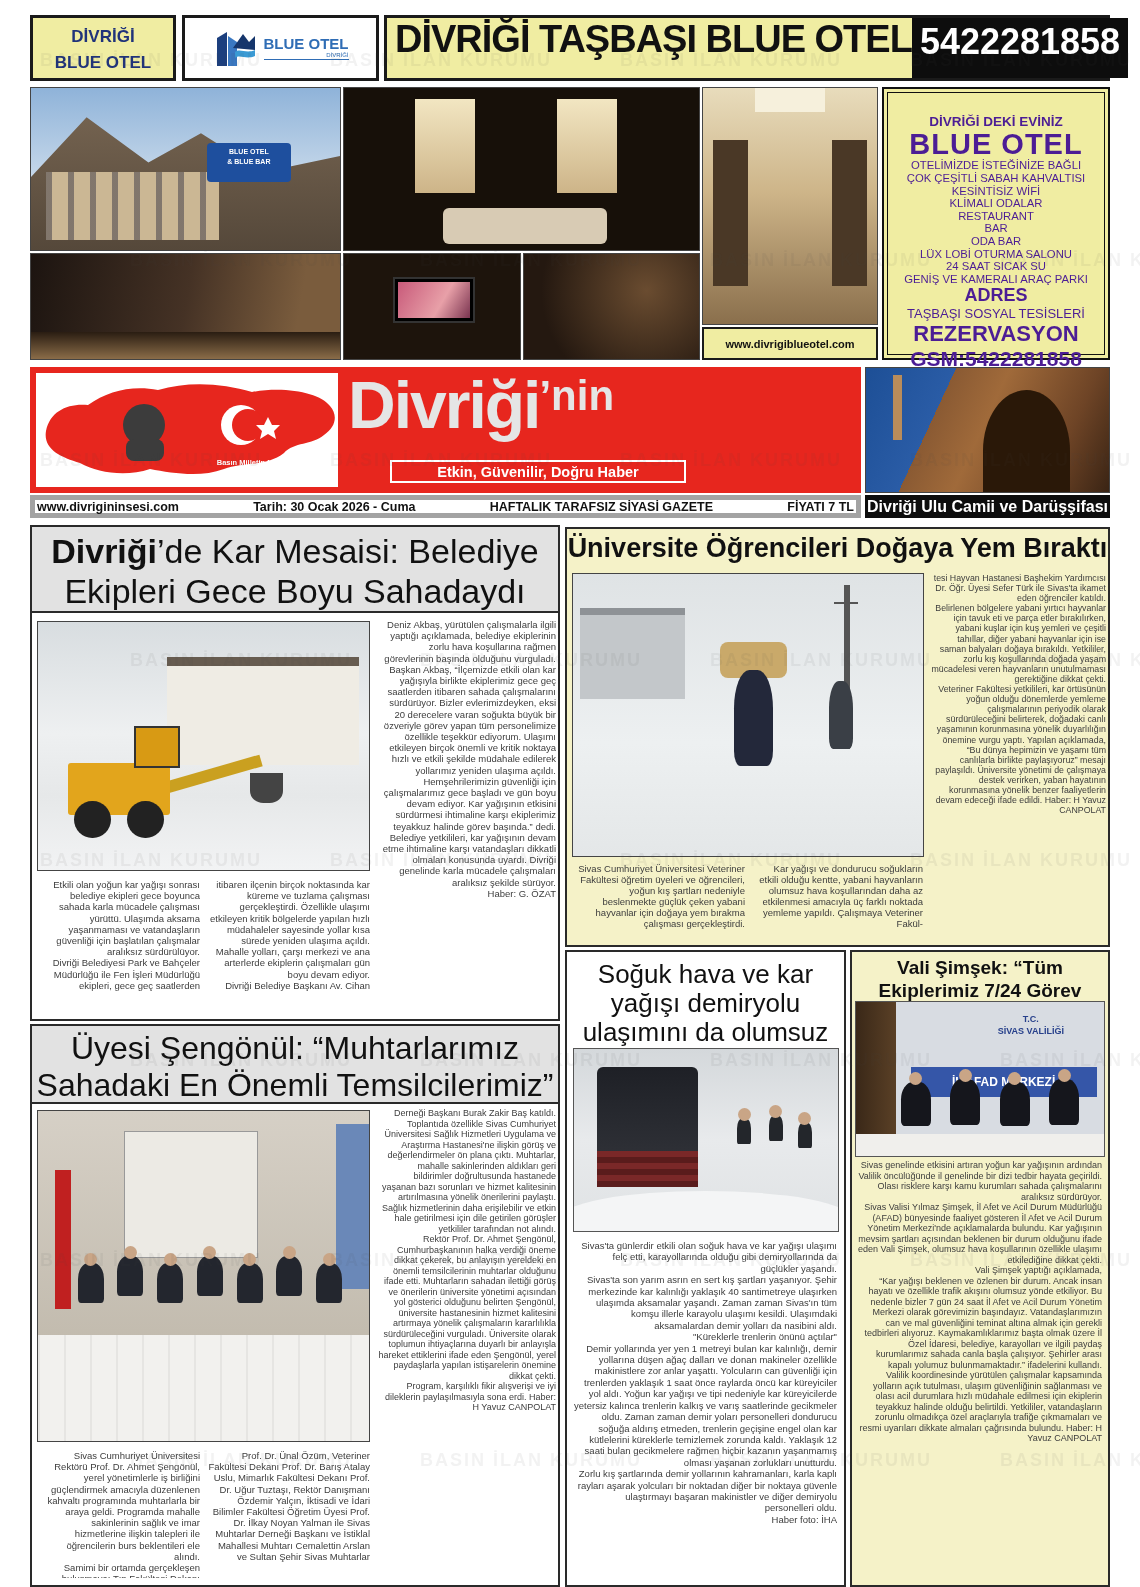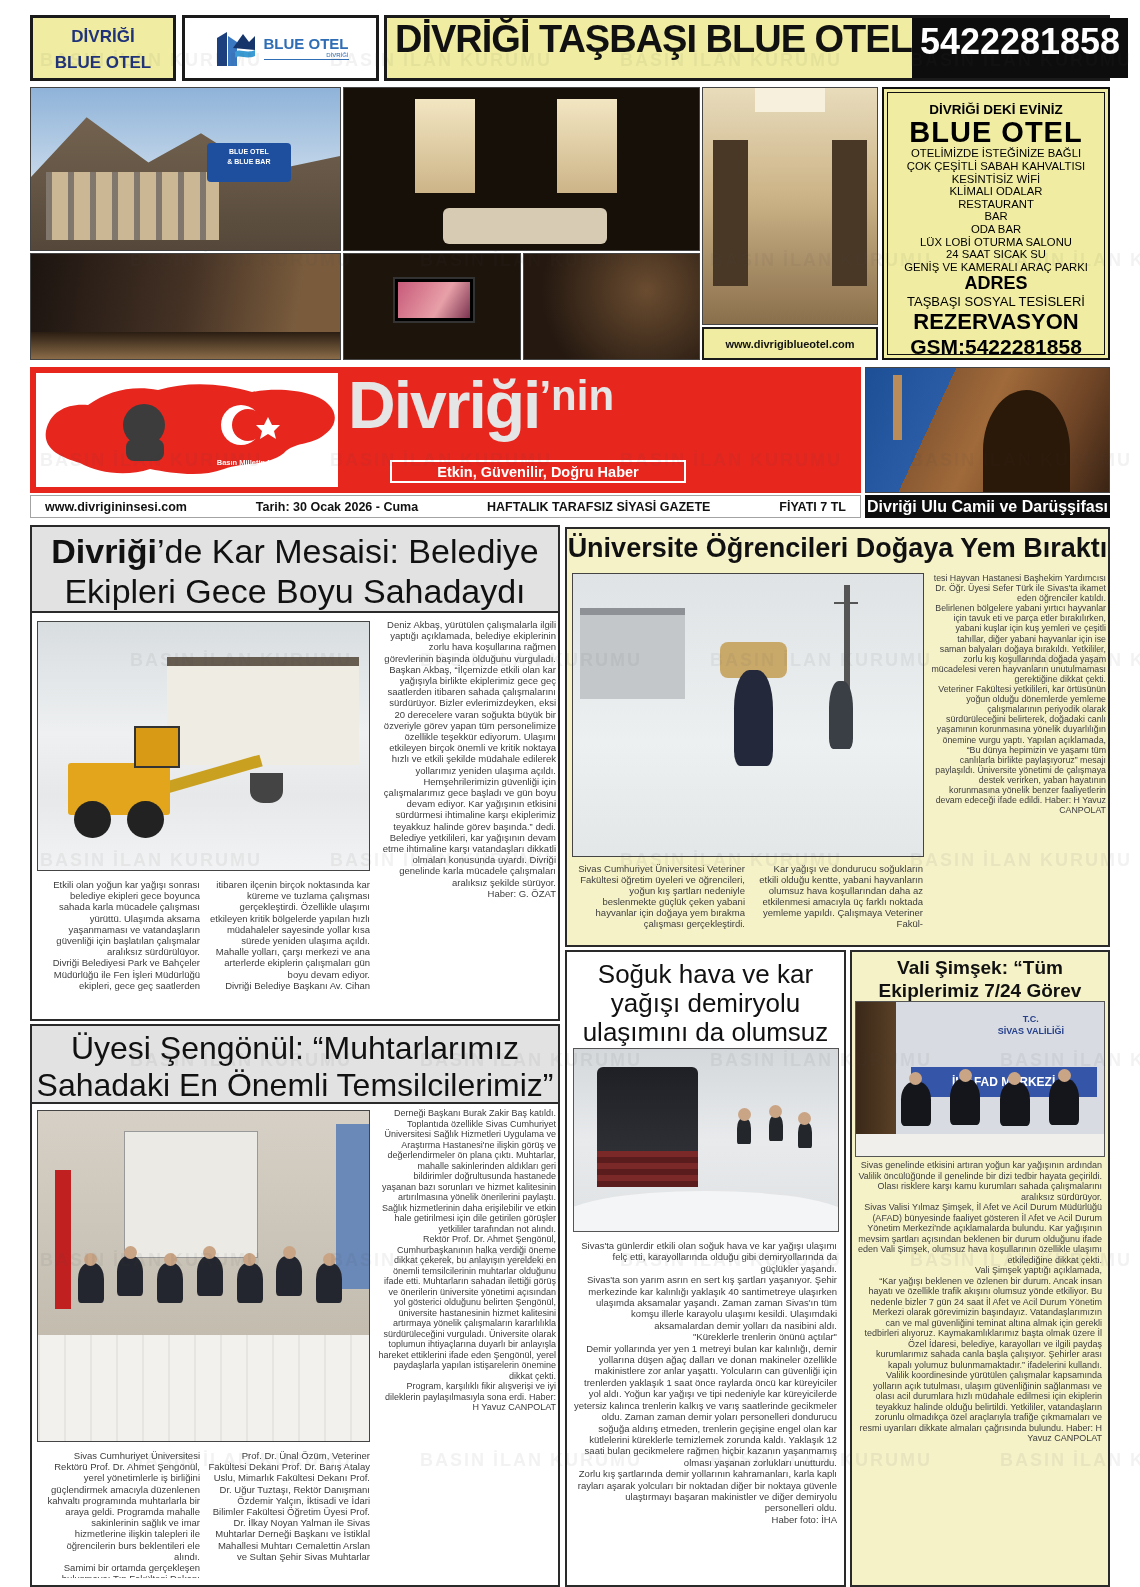--- a/index.html
+++ b/index.html
@@ -40,21 +40,21 @@
   .ph-tv .tv::after{content:"";position:absolute;inset:3px;background:linear-gradient(120deg,#c85a7a,#e8a0a8 60%,#7a3450);}
   .ph-rm2{left:523px;top:253px;width:177px;height:107px;background:radial-gradient(circle at 70% 35%,#6a4c30,#241810 75%);}
   .ph-cor{left:702px;top:87px;width:176px;height:238px;background:linear-gradient(#e8dcbc 0%,#cdb488 45%,#8a6f4c 100%);}
   .ph-cor .dl,.ph-cor .dr{position:absolute;top:22%;width:20%;height:62%;background:#4a3826;}
   .ph-cor .dl{left:6%}.ph-cor .dr{right:6%}
   .ph-cor::before{content:"";position:absolute;left:30%;top:0;width:40%;height:10%;background:#f6f0dc;}
   .ad-web{left:702px;top:327px;width:176px;height:33px;background:#f0eda2;border:2px solid #1a1a1a;
           display:flex;align-items:center;justify-content:center;font-weight:bold;font-size:11px;box-sizing:border-box;}
   .ad-info{left:882px;top:87px;width:228px;height:273px;background:#f0eda2;border:2px solid #111;box-sizing:border-box;}
   .ad-info-in{margin:3px;border:1.5px solid #111;height:calc(100% - 6px);box-sizing:border-box;
-          text-align:center;padding-top:9px;color:#000000;}
+          text-align:center;padding-top:21px;color:#4c1d95;}
   .ai-l1{font-size:13.5px;font-weight:bold;}
   .ai-name{font-size:29px;font-weight:bold;letter-spacing:1px;line-height:1.05;}
   .ai-feat{font-size:11.3px;line-height:12.6px;}
   .ai-adres{font-size:18px;font-weight:bold;line-height:1.15;}
   .ai-adr2{font-size:13px;line-height:1.25;}
   .ai-rez{font-size:22px;font-weight:bold;line-height:1.1;}
   .ai-gsm{font-size:21px;font-weight:bold;}
   
   .mast-red{left:30px;top:367px;width:831px;height:126px;background:#e7261e;}
   .mast-map{position:absolute;left:6px;top:6px;width:302px;height:114px;background:#fff;}
@@ -64,23 +64,23 @@
   .mast-sesi{position:absolute;right:16px;bottom:-8px;color:#fff;
              font-family:"DejaVu Serif",serif;font-style:italic;font-weight:bold;font-size:62px;}
   .mast-tag{position:absolute;left:360px;bottom:10px;width:296px;height:23px;border:2px solid #fff;background:#e7261e;
             color:#fff;font-weight:bold;font-size:14.5px;display:flex;align-items:center;justify-content:center;box-sizing:border-box;}
   .mast-photo{left:865px;top:367px;width:245px;height:126px;background:linear-gradient(115deg,#1d4f96 0%,#2a5ca6 30%,#8a5a33 30%,#a06a3a 48%,#6e4426 78%,#3a2414 100%);}
   .mast-photo::before{content:"";position:absolute;right:16%;top:18%;width:36%;height:82%;
             background:#2a1808;border-radius:50% 50% 0 0/60% 60% 0 0;}
   .mast-photo::after{content:"";position:absolute;left:11%;top:6%;width:4%;height:52%;background:#b98c5a;}
   .mast-cap{left:865px;top:495px;width:245px;height:23px;background:#0d0d0d;color:#fff;font-weight:bold;font-size:16px;
             display:flex;align-items:center;justify-content:center;}
-  .info-bar{left:30px;top:495px;width:831px;height:23px;background:#fff;border:1px solid #a3a3a3;
+  .info-bar{left:30px;top:495px;width:831px;height:23px;background:#fff;border:5px solid #a3a3a3;
             display:flex;align-items:center;justify-content:space-between;font-weight:bold;font-size:12.5px;
-            padding:0 14px;box-sizing:border-box;}
+            padding:0 2px;box-sizing:border-box;}
   
   .art{border:2px solid #2a2a2a;background:#fff;box-sizing:border-box;overflow:hidden;}
   .head-grey{background:#e2e2e2;border-bottom:2px solid #2a2a2a;text-align:center;font-weight:normal;}
   .btxt{color:#3d3d3d;text-align:right;overflow:hidden;white-space:pre-line;}
   .art1{left:30px;top:525px;width:530px;height:496px;}
   .art1-head{height:86px;font-size:34px;line-height:1.17;padding-top:5px;box-sizing:border-box;}
   .art1-body{position:relative;height:406px;}
   .a1-photo{left:5px;top:8px;width:333px;height:250px;background:linear-gradient(#d8dde0,#eef0f1 45%,#e6e8e9 70%,#f2f3f4);}
   .a1-house{position:absolute;right:3%;top:14%;width:58%;height:40%;background:#efece4;border-top:9px solid #675c50;}
   .exc-body{position:absolute;left:9%;bottom:22%;width:31%;height:21%;background:#e2a51c;border-radius:3px;}

